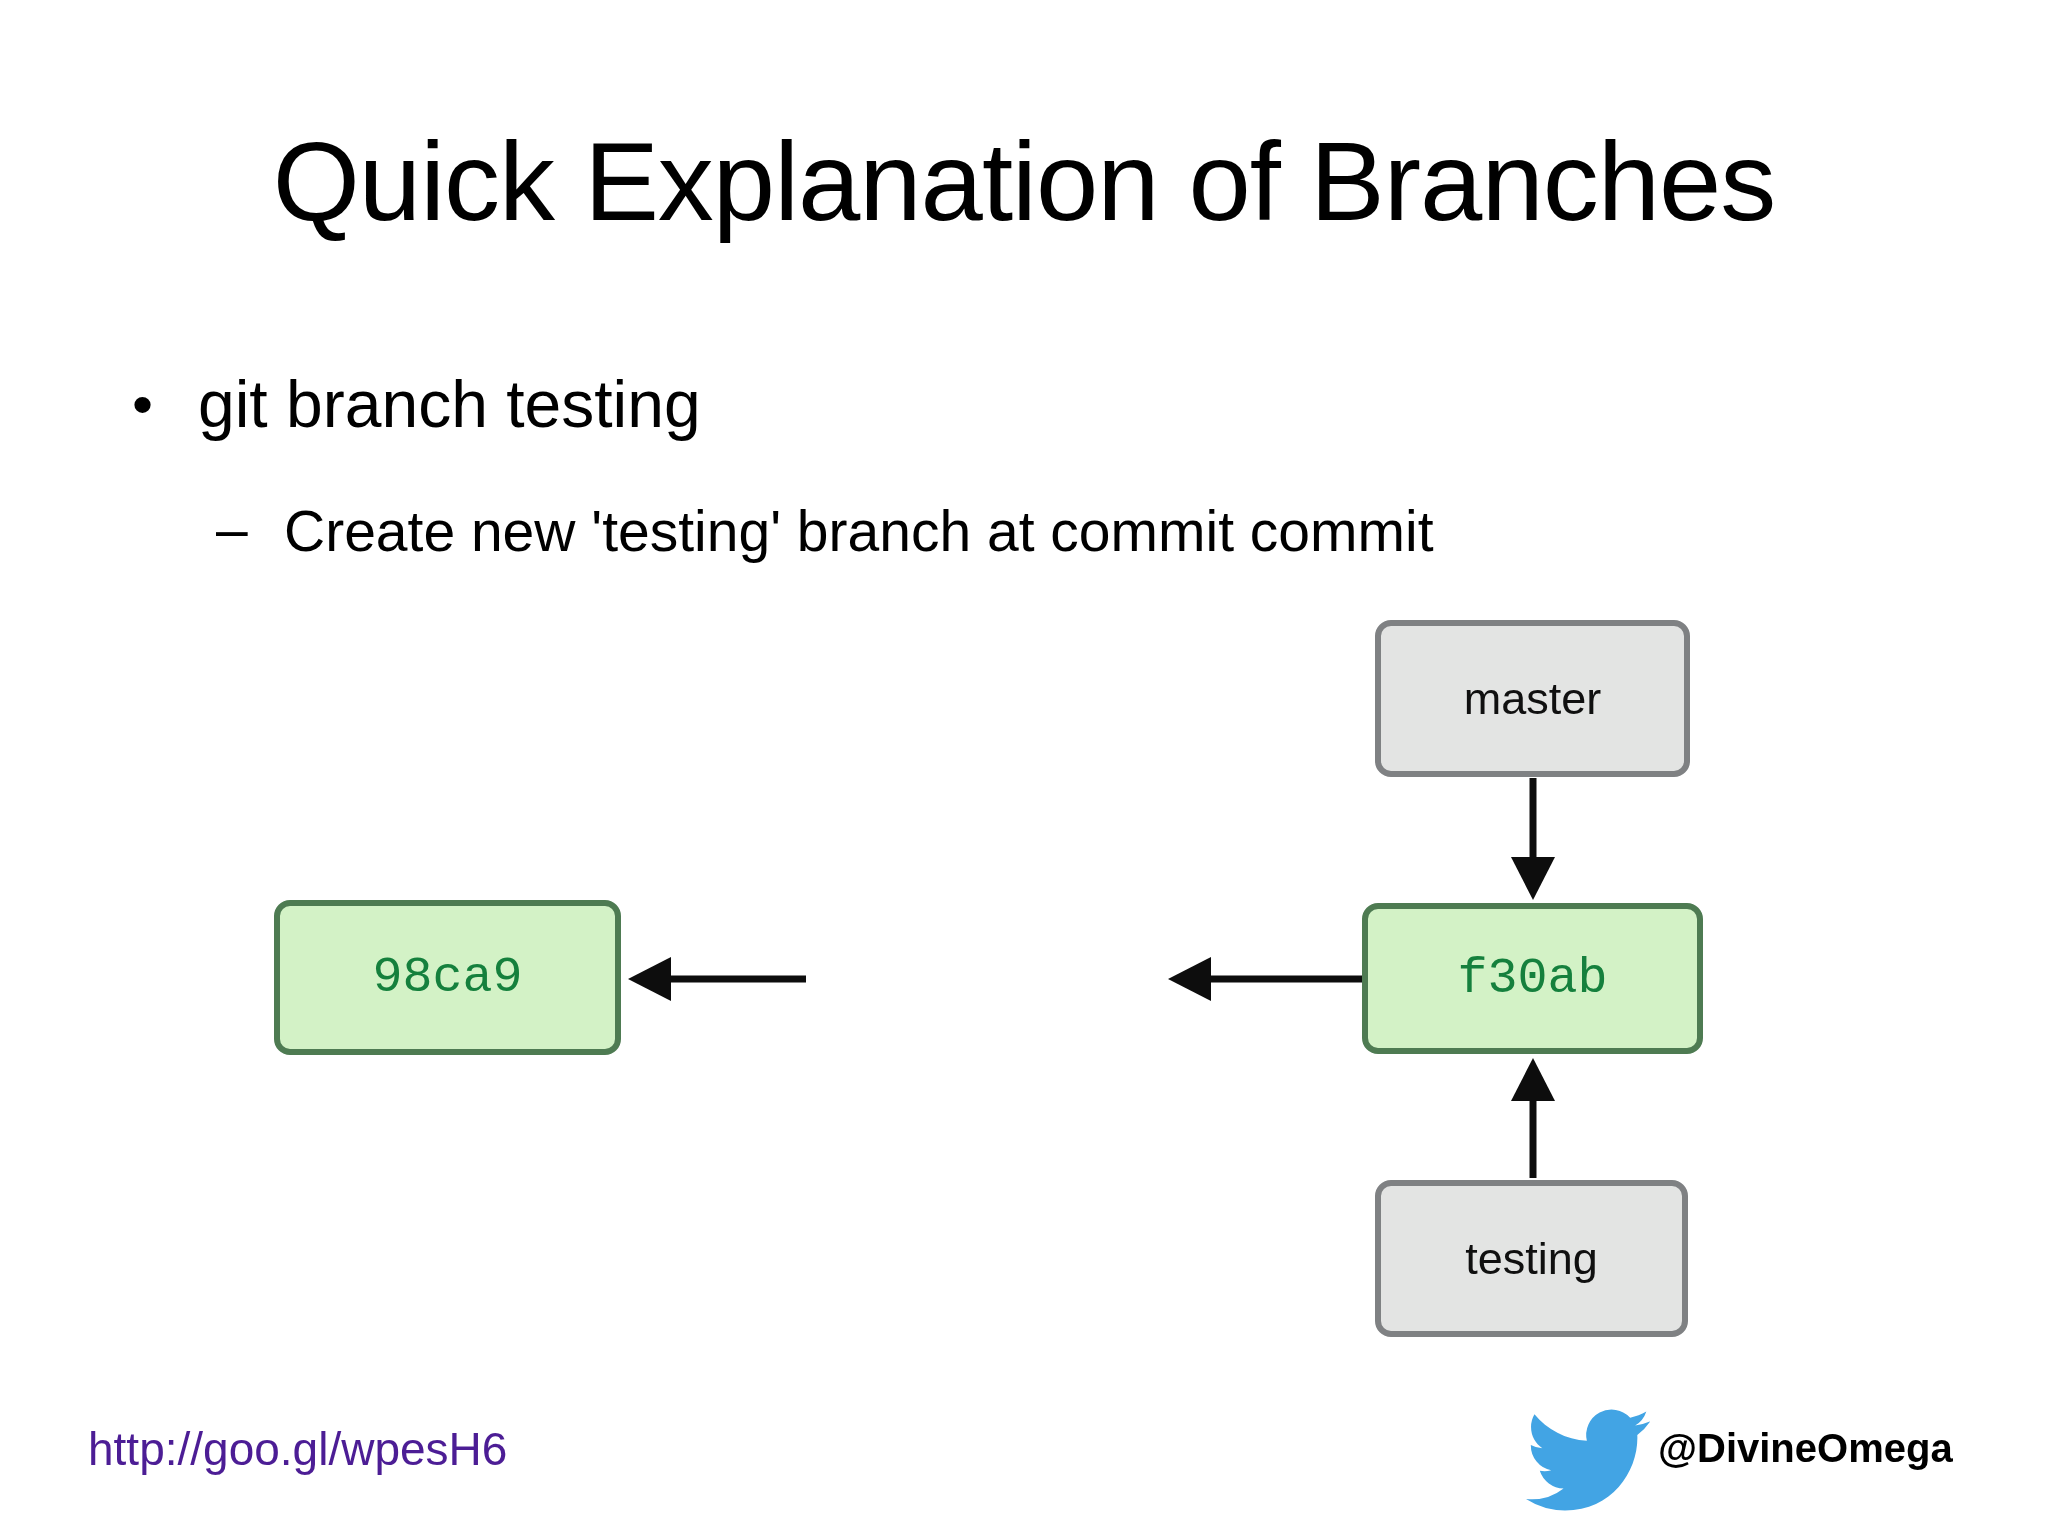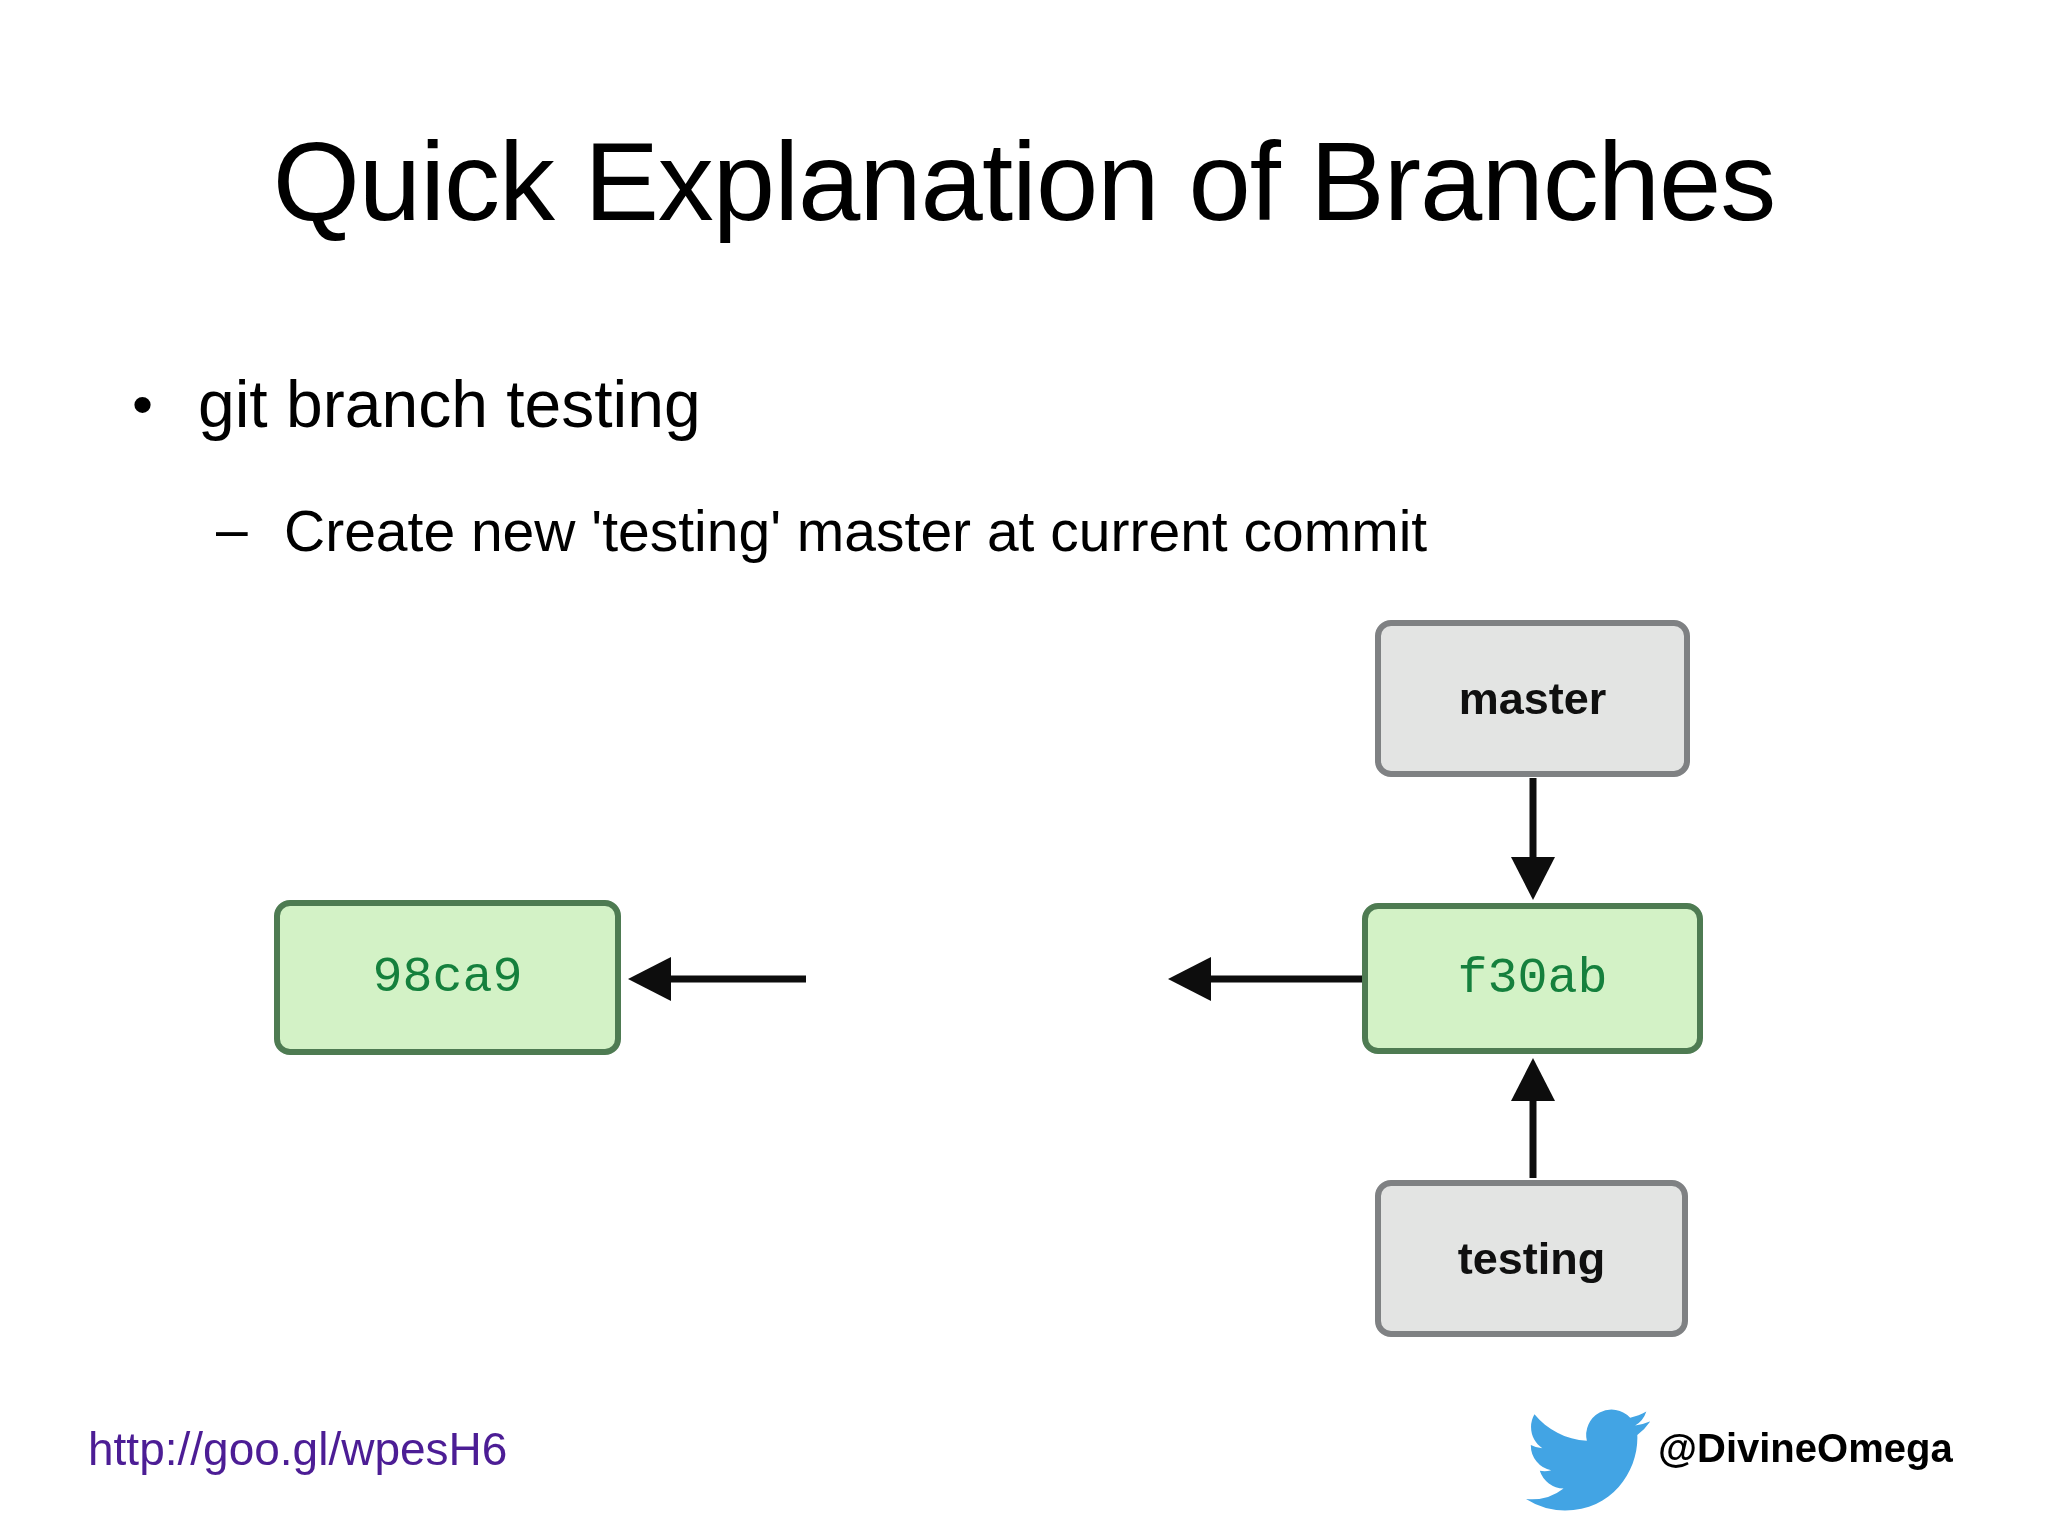--- a/index.html
+++ b/index.html
@@ -50,21 +50,20 @@
     font-family: "Liberation Mono", "DejaVu Sans Mono", monospace;
     font-size: 50px;
     color: #15803d;
   }
   .node.branch {
     background: var(--branch-fill, #e3e4e3);
     border: 6px solid var(--branch-border, #7f8183);
     font-family: "Liberation Sans", sans-serif;
     font-size: 45px;
     color: #101010;
-    font-weight: bold;
   }
   .node-master  { left: 1375px; top: 620px;  width: 315px; height: 157px; }
   .node-f30ab   { left: 1362px; top: 903px;  width: 341px; height: 151px; }
   .node-34ac2   { left: 804px;  top: 902px;  width: 356px; height: 153px; }
   .node-98ca9   { left: 274px;  top: 900px;  width: 347px; height: 155px; }
   .node-testing { left: 1375px; top: 1180px; width: 313px; height: 157px; }
 
   
   .footer-link {
     position: absolute;
@@ -98,21 +97,21 @@
 
   <h1 class="title">Quick Explanation of Branches</h1>
 
   <div class="bullet bullet-l1">
     <span class="marker">•</span>
     <span class="btext">git branch testing</span>
   </div>
 
   <div class="bullet bullet-l2">
     <span class="marker">–</span>
-    <span class="btext">Create new 'testing' master at current commit</span>
+    <span class="btext">Create new 'testing' branch at commit commit</span>
   </div>
 
   <div class="diagram">
 
     <svg class="arrows" width="2048" height="1535" viewBox="0 0 2048 1535">
       <g>
         <line x1="806" y1="979" x2="664" y2="979" stroke-width="7" stroke="#0d0d0d"></line>
         <polygon points="628,979 671,957 671,1001" fill="#0d0d0d"></polygon>
       </g>
       <g>

